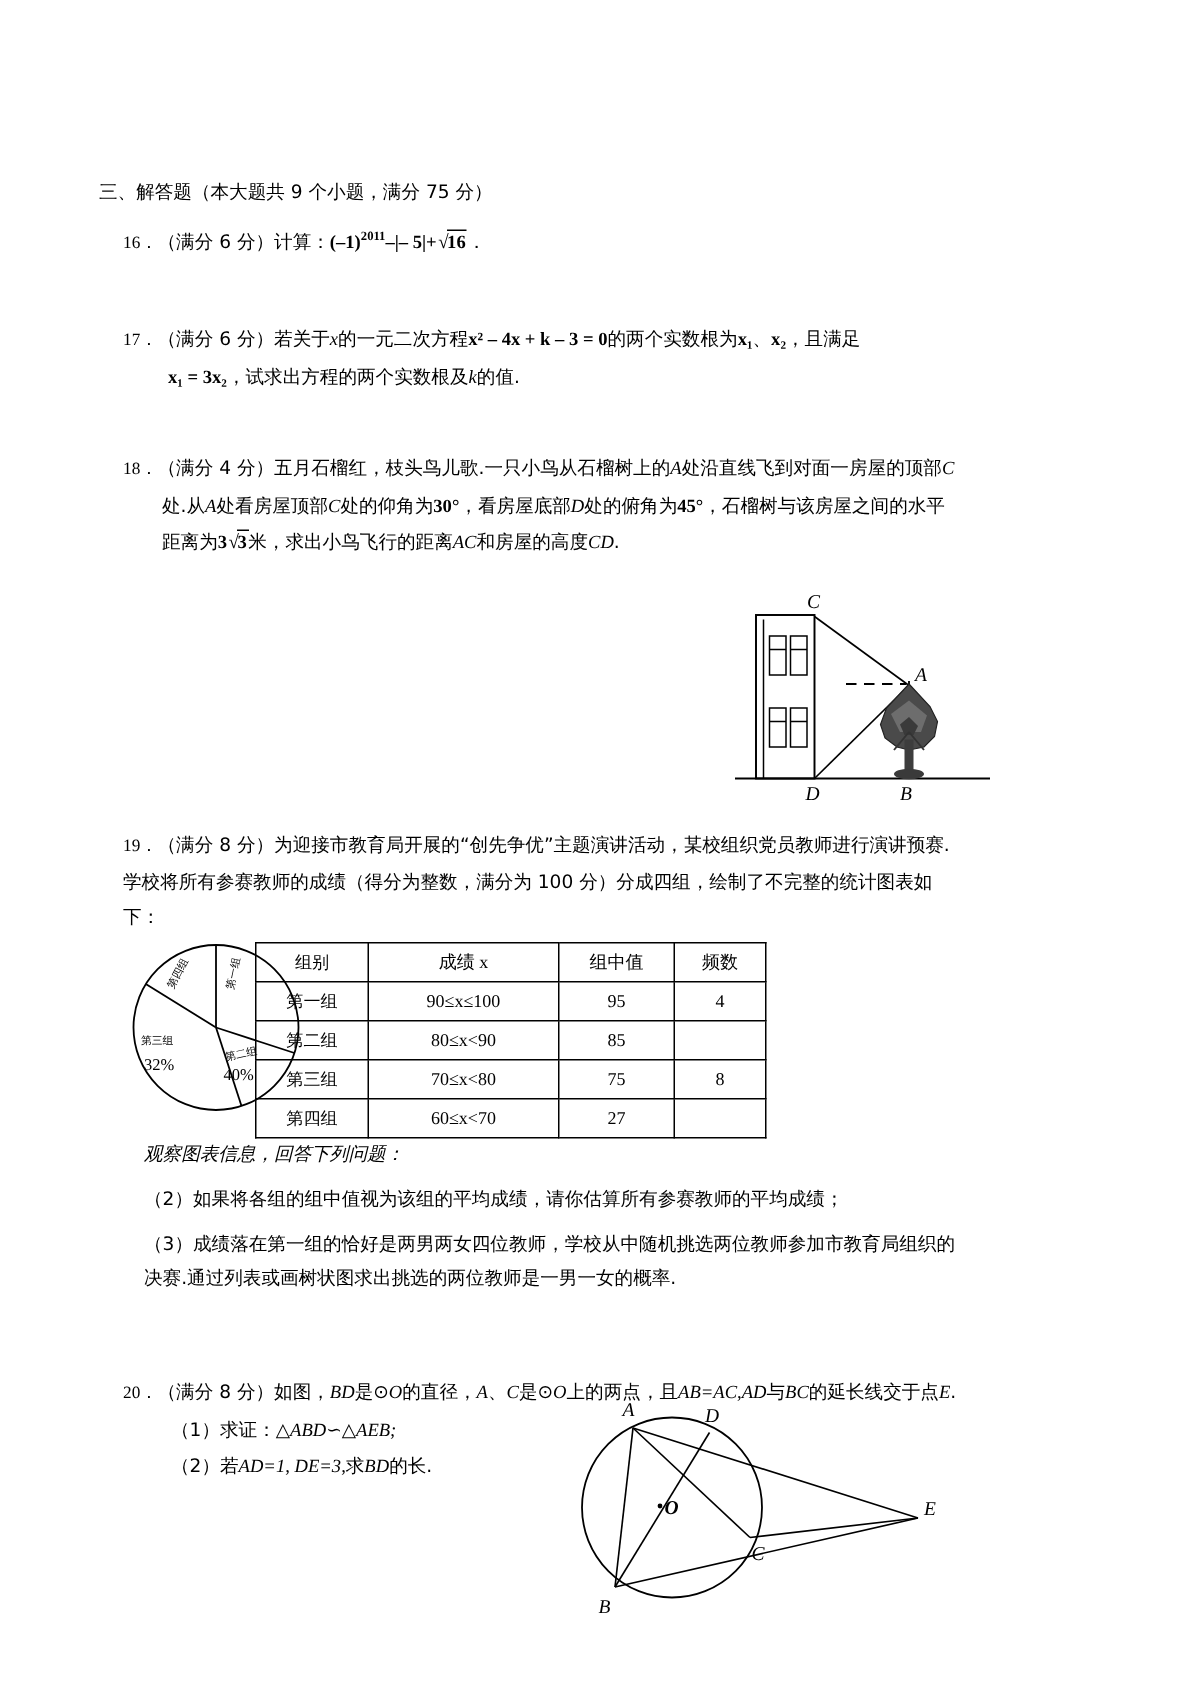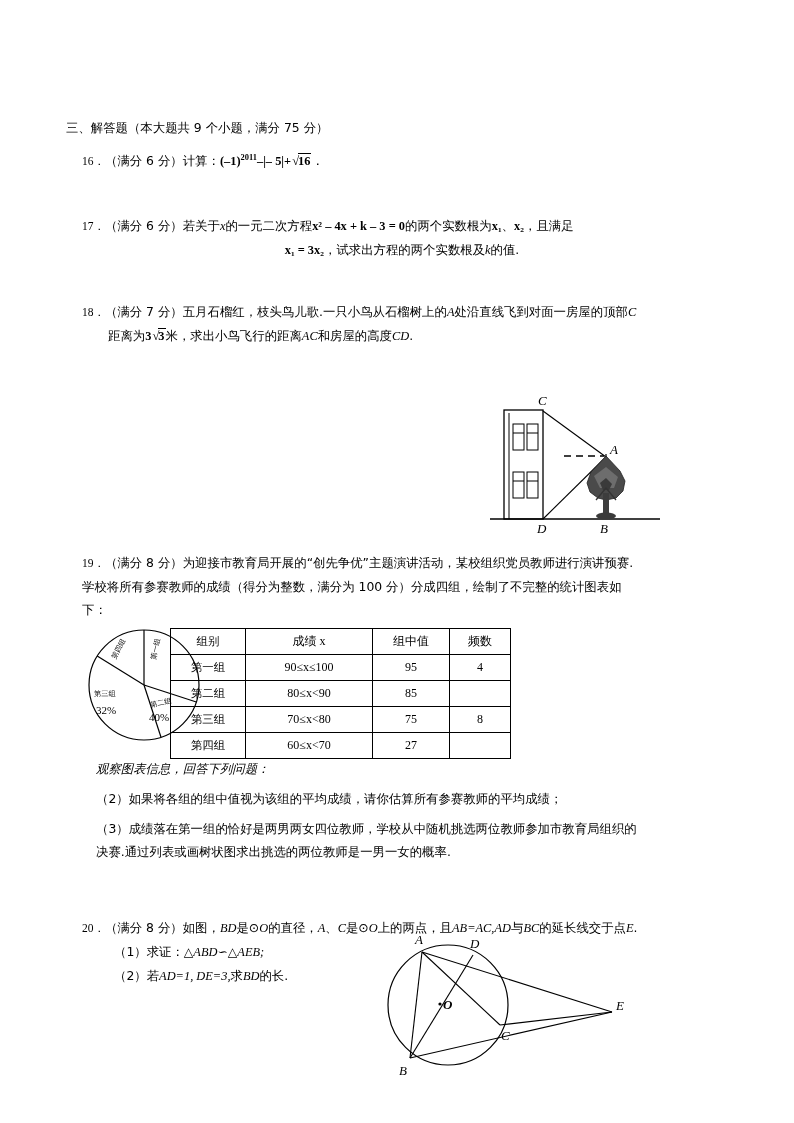--- a/index.html
+++ b/index.html
@@ -21,21 +21,21 @@
   sup{font-size:0.68em;vertical-align:super;font-weight:bold;}
 
   .sqrt{display:inline-block;position:relative;padding-left:1px;}
   .sqrt>.rad{font-weight:bold;font-size:1.02em;}
   .sqrt>.rdc{border-top:1.3px solid #000;padding:0 1px 0 0;margin-left:-1px;font-weight:bold;}
 
   
   #head{left:66px;top:116px;}
   #q16{left:82px;top:146px;}
   #q17{left:82px;top:214px;width:640px;}
-  #q17 .l2{text-align:center;}
+  #q17 .l2{margin-left:30px;}
   #q18{left:82px;top:300px;width:648px;}
   #q18 .l2,#q18 .l3{margin-left:26px;}
   #q19{left:82px;top:551px;width:650px;}
   #q19 .l2,#q19 .l3{}
   #q19b{left:96px;top:752px;width:650px;}
   #q19b .p{margin-top:7px;}
   #q19b .p1{margin-top:5px;font-style:italic;}
   #q20{left:82px;top:916px;width:660px;}
   #q20 .s{margin-left:32px;}
   .fill{display:inline-block;border-bottom:1.1px solid #000;width:92px;height:13px;}
@@ -75,21 +75,22 @@
   <div class="blk" id="q16">
     <span class="num">16．</span><span class="cn">（满分 6 分）</span><span class="cn">计算：</span><span class="mb">(–1)</span><sup>2011</sup><span class="mb">–|– 5|+</span><span class="sqrt"><span class="rad">√</span><span class="rdc">16</span></span><span class="cn">．</span>
   </div>
 
   <div class="blk" id="q17">
     <div class="l1"><span class="num">17．</span><span class="cn">（满分 6 分）</span><span class="cn">若关于</span><span class="mi">x</span><span class="cn">的一元二次方程</span><span class="mb">x² – 4x + k – 3 = 0</span><span class="cn">的两个实数根为</span><span class="mb">x₁</span><span class="cn">、</span><span class="mb">x₂</span><span class="cn">，且满足</span></div>
     <div class="l2"><span class="mb">x₁ = 3x₂</span><span class="cn">，试求出方程的两个实数根及</span><span class="mi">k</span><span class="cn">的值.</span></div>
   </div>
 
   <div class="blk" id="q18">
-    <div class="l1"><span class="num">18．</span><span class="cn">（满分 7 分）</span><span class="cn">五月石榴红，枝头鸟儿歌.一只小鸟从石榴树上的</span><span class="mi">A</span><span class="cn">处沿直线飞到对面一房屋的顶部</span><span class="mi">C</span></div>
+    <div class="l1"><span class="num">18．</span><span class="cn">（满分 4 分）</span><span class="cn">五月石榴红，枝头鸟儿歌.一只小鸟从石榴树上的</span><span class="mi">A</span><span class="cn">处沿直线飞到对面一房屋的顶部</span><span class="mi">C</span></div>
+    <div class="l2"><span class="cn">处.从</span><span class="mi">A</span><span class="cn">处看房屋顶部</span><span class="mi">C</span><span class="cn">处的仰角为</span><span class="mb">30°</span><span class="cn">，看房屋底部</span><span class="mi">D</span><span class="cn">处的俯角为</span><span class="mb">45°</span><span class="cn">，石榴树与该房屋之间的水平</span></div>
     <div class="l3"><span class="cn">距离为</span><span class="mb">3</span><span class="sqrt"><span class="rad">√</span><span class="rdc">3</span></span><span class="cn">米，求出小鸟飞行的距离</span><span class="mi">AC</span><span class="cn">和房屋的高度</span><span class="mi">CD</span><span class="cn">.</span></div>
   </div>
 
   <div id="house">
     <svg width="235" height="148" viewBox="0 0 235 148" xmlns="http://www.w3.org/2000/svg">
 
       <line x1="0" y1="131" x2="170" y2="131" stroke="#000" stroke-width="1.3"></line>
 
       <rect x="14" y="22" width="39" height="109" fill="none" stroke="#000" stroke-width="1.3"></rect>
       <line x1="19" y1="25" x2="19" y2="131" stroke="#000" stroke-width="1"></line>

